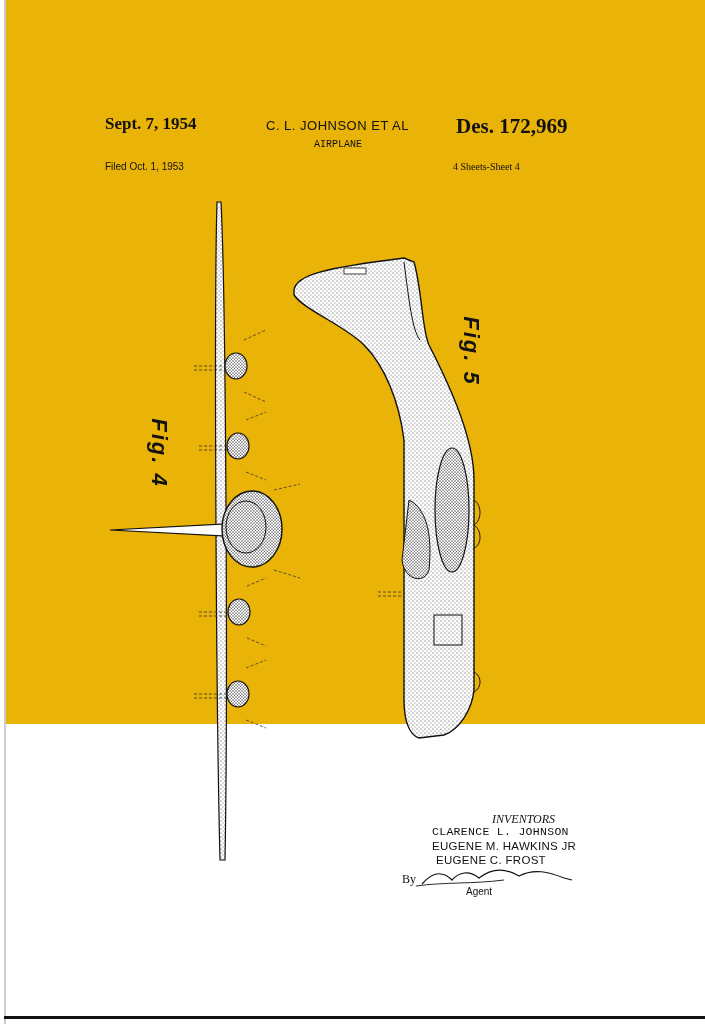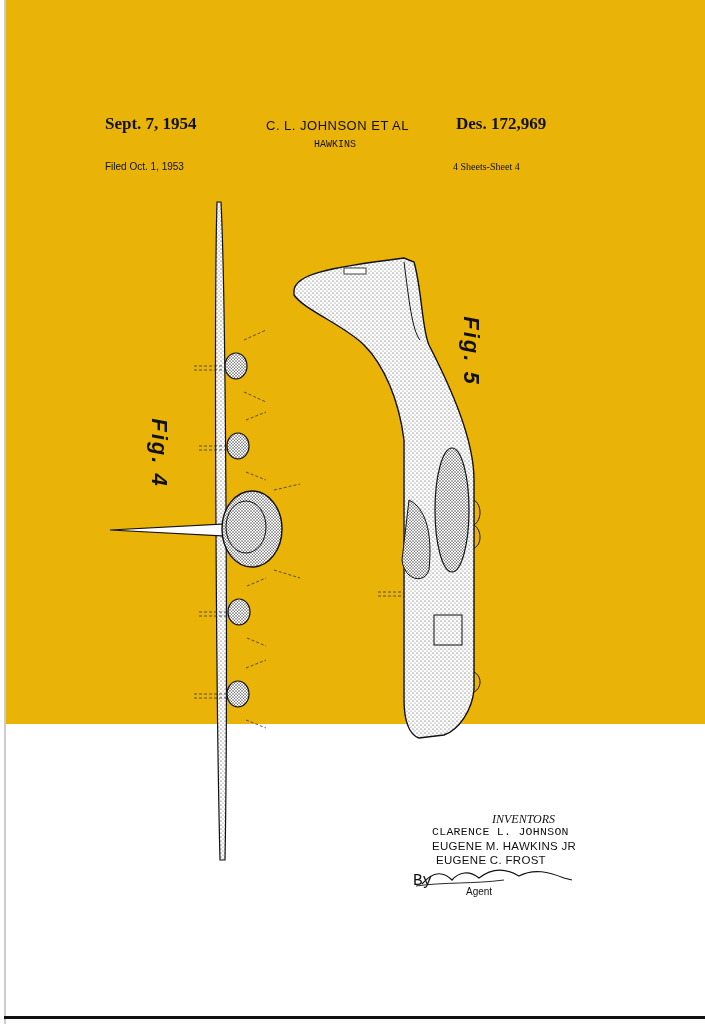--- a/index.html
+++ b/index.html
@@ -1,48 +1,48 @@
 <!DOCTYPE html>
 <html><head>
   <meta charset="utf-8">
   <style>
     html, body { margin: 0; padding: 0; }
     body { width: 705px; height: 1024px; background: #ffffff; position: relative; overflow: hidden; }
     .page { position: absolute; left: 4px; top: 0; width: 705px; height: 724px; background: #eab308; }
     .abs { position: absolute; white-space: nowrap; color: #111; }
     .date { left: 101px; top: 114px; font-family: "Liberation Serif", serif; font-weight: bold; font-size: 17px; }
     .inventor-head { left: 262px; top: 118px; font-family: "Liberation Sans", sans-serif; font-size: 13px; letter-spacing: 0.5px; }
-    .des { left: 452px; top: 114px; font-family: "Liberation Serif", serif; font-weight: bold; font-size: 17px; }
+    .des { left: 452px; top: 114px; font-family: "Liberation Serif", serif; font-weight: bold; font-size: 21px; }
     .title { left: 310px; top: 139px; font-family: "Liberation Mono", monospace; font-size: 10px; }
     .filed { left: 101px; top: 161px; font-family: Liberation Sans, sans-serif; font-size: 10px; }
     .sheets { left: 449px; top: 161px; font-family: Liberation Serif, serif; font-size: 10px; }
     .inv-label { left: 488px; top: 812px; font-family: "Liberation Serif", serif; font-style: italic; font-size: 12px; }
     .inv-name { font-family: "Liberation Sans", sans-serif; font-size: 11.5px; letter-spacing: 0.3px; }
     .n1 { left: 428px; top: 825px; font-family: Liberation Mono, monospace; }
     .n2 { left: 428px; top: 840px; }
     .n3 { left: 432px; top: 854px; text-align: center; }
-    .by { left: 398px; top: 872px; font-family: Liberation Mono, monospace; font-size: 16px; margin-left: 11px; }
+    .by { left: 398px; top: 872px; font-family: Liberation Serif, serif; font-size: 12px; }
     .agent { left: 462px; top: 886px; font-family: "Liberation Sans", sans-serif; font-size: 10px; }
     .bottom-rule { position: absolute; left: 0; top: 1016px; width: 705px; height: 3px; background: #111; }
     .left-edge { position: absolute; left: 0; top: 0; width: 2px; height: 1024px; background: #ccc; }
     .fig-label { position: absolute; font-family: "Liberation Sans", sans-serif; font-weight: bold; font-size: 22px; font-style: italic; color: #111; transform: rotate(90deg); transform-origin: center; letter-spacing: 2px; }
     .fig4 { left: 120px; top: 440px; }
     .fig5 { left: 432px; top: 338px; }
     svg { position: absolute; left: 0; top: 0; }
   </style>
 </head>
 <body>
 
 <div class="page">
   <div class="left-edge"></div>
 
   <div class="abs date">Sept. 7, 1954</div>
   <div class="abs inventor-head">C. L. JOHNSON ET AL</div>
   <div class="abs des">Des. 172,969</div>
-  <div class="abs title">HAWKINS</div>
+  <div class="abs title">AIRPLANE</div>
   <div class="abs filed">Filed Oct. 1, 1953</div>
   <div class="abs sheets">4 Sheets-Sheet 4</div>
 
   <svg width="705" height="1024">
     <defs>
       <pattern id="stip" width="4" height="4" patternUnits="userSpaceOnUse">
         <rect width="4" height="4" fill="#fff"></rect>
         <circle cx="1" cy="1" r="0.6" fill="#333"></circle>
         <circle cx="3" cy="3" r="0.5" fill="#555"></circle>
       </pattern>

